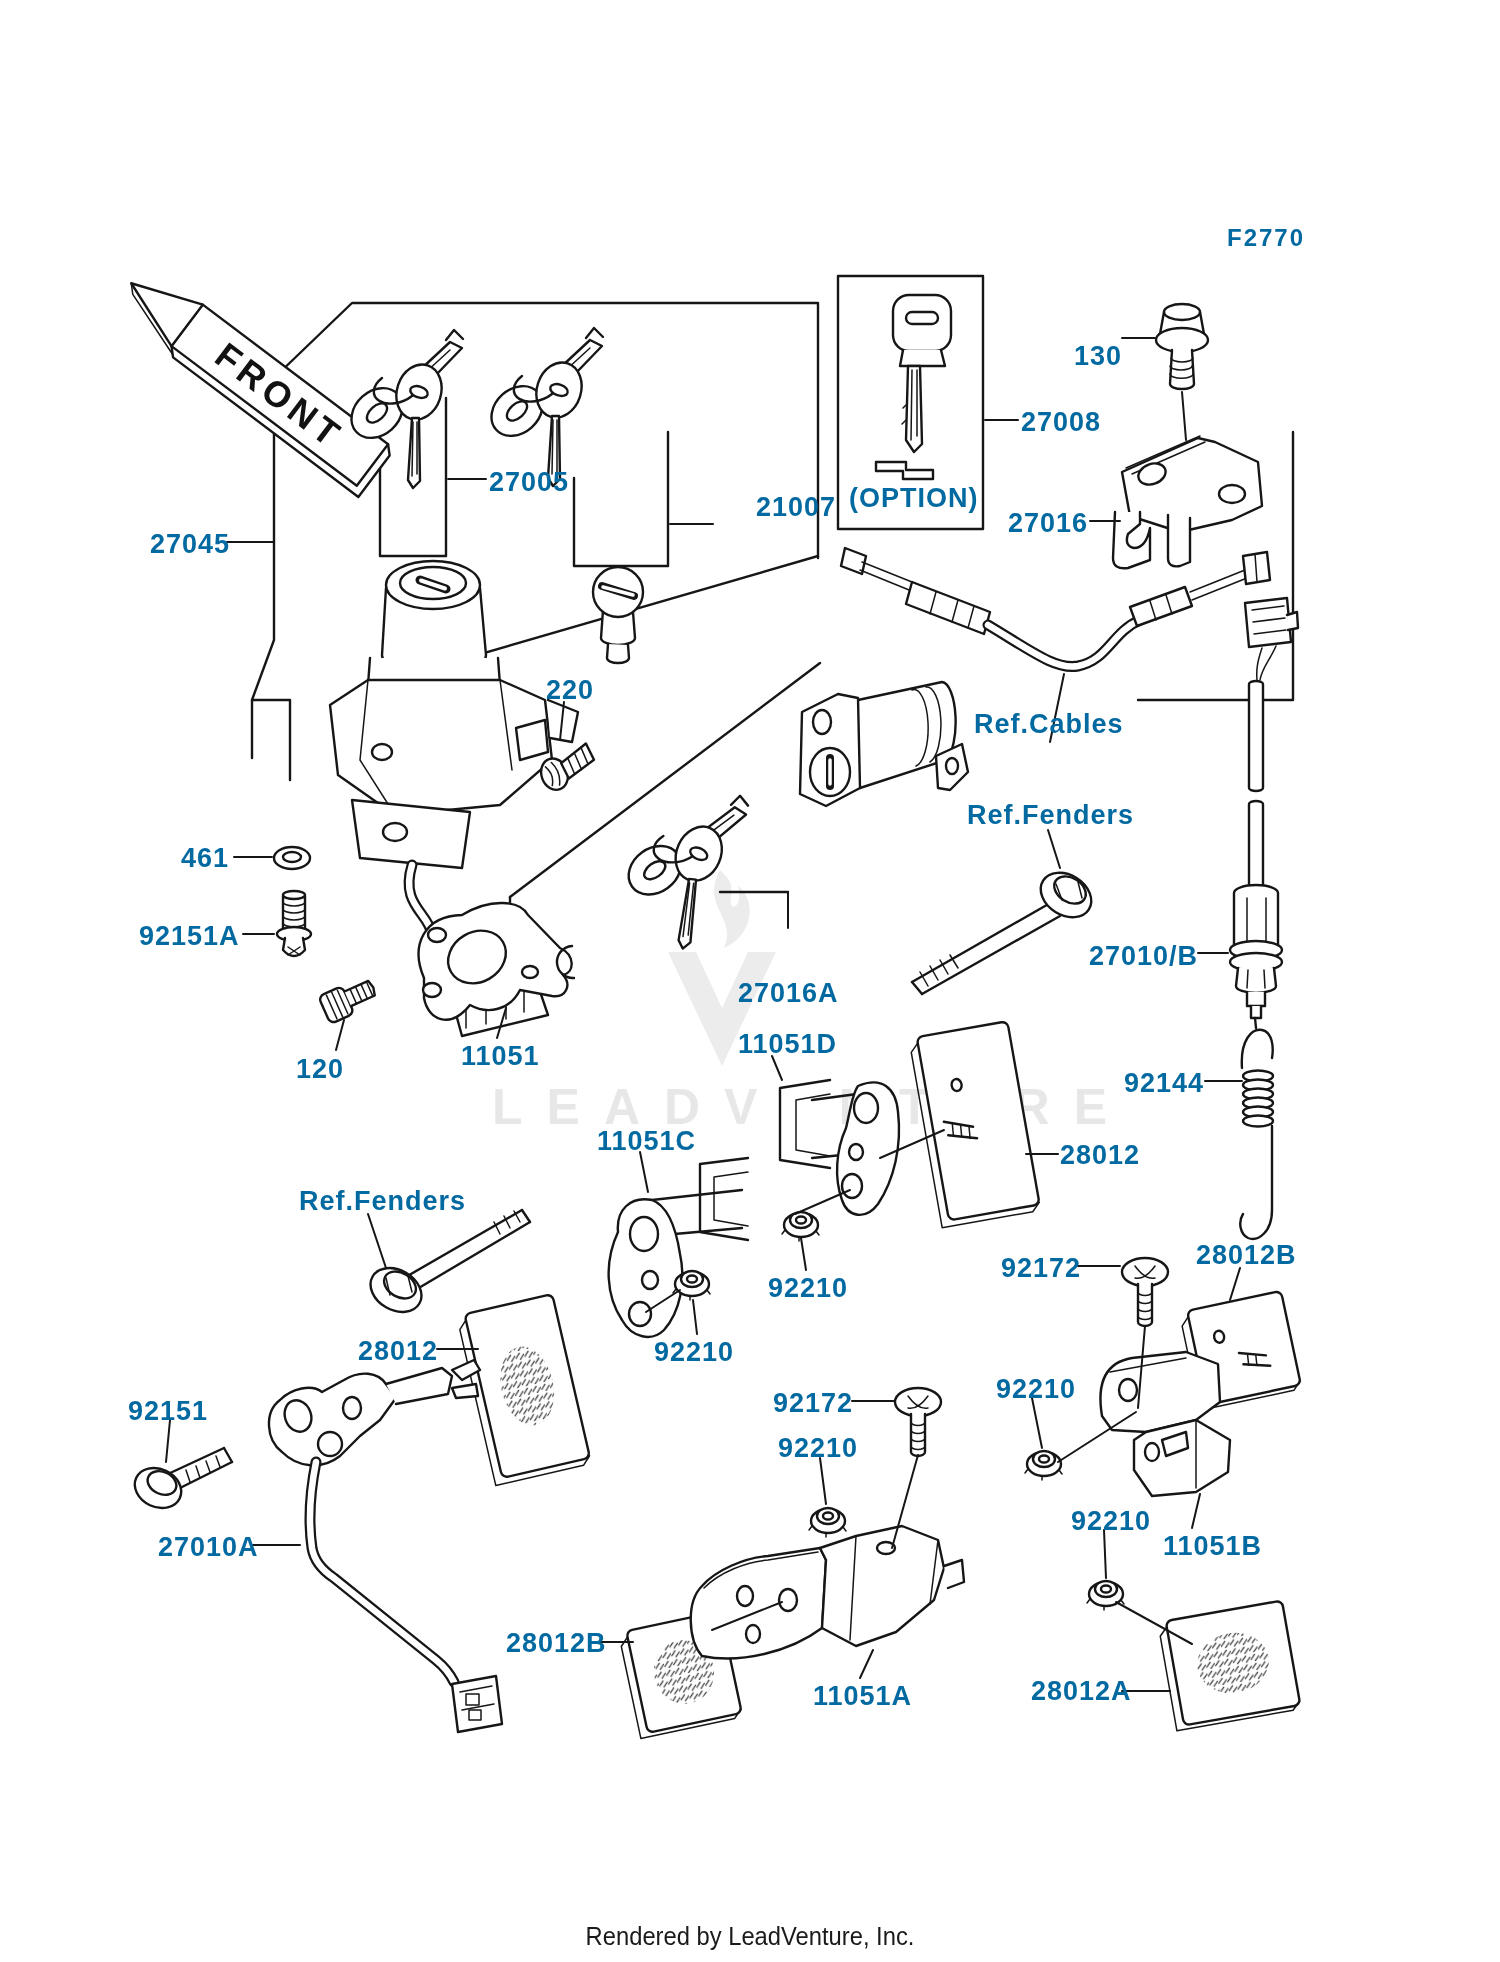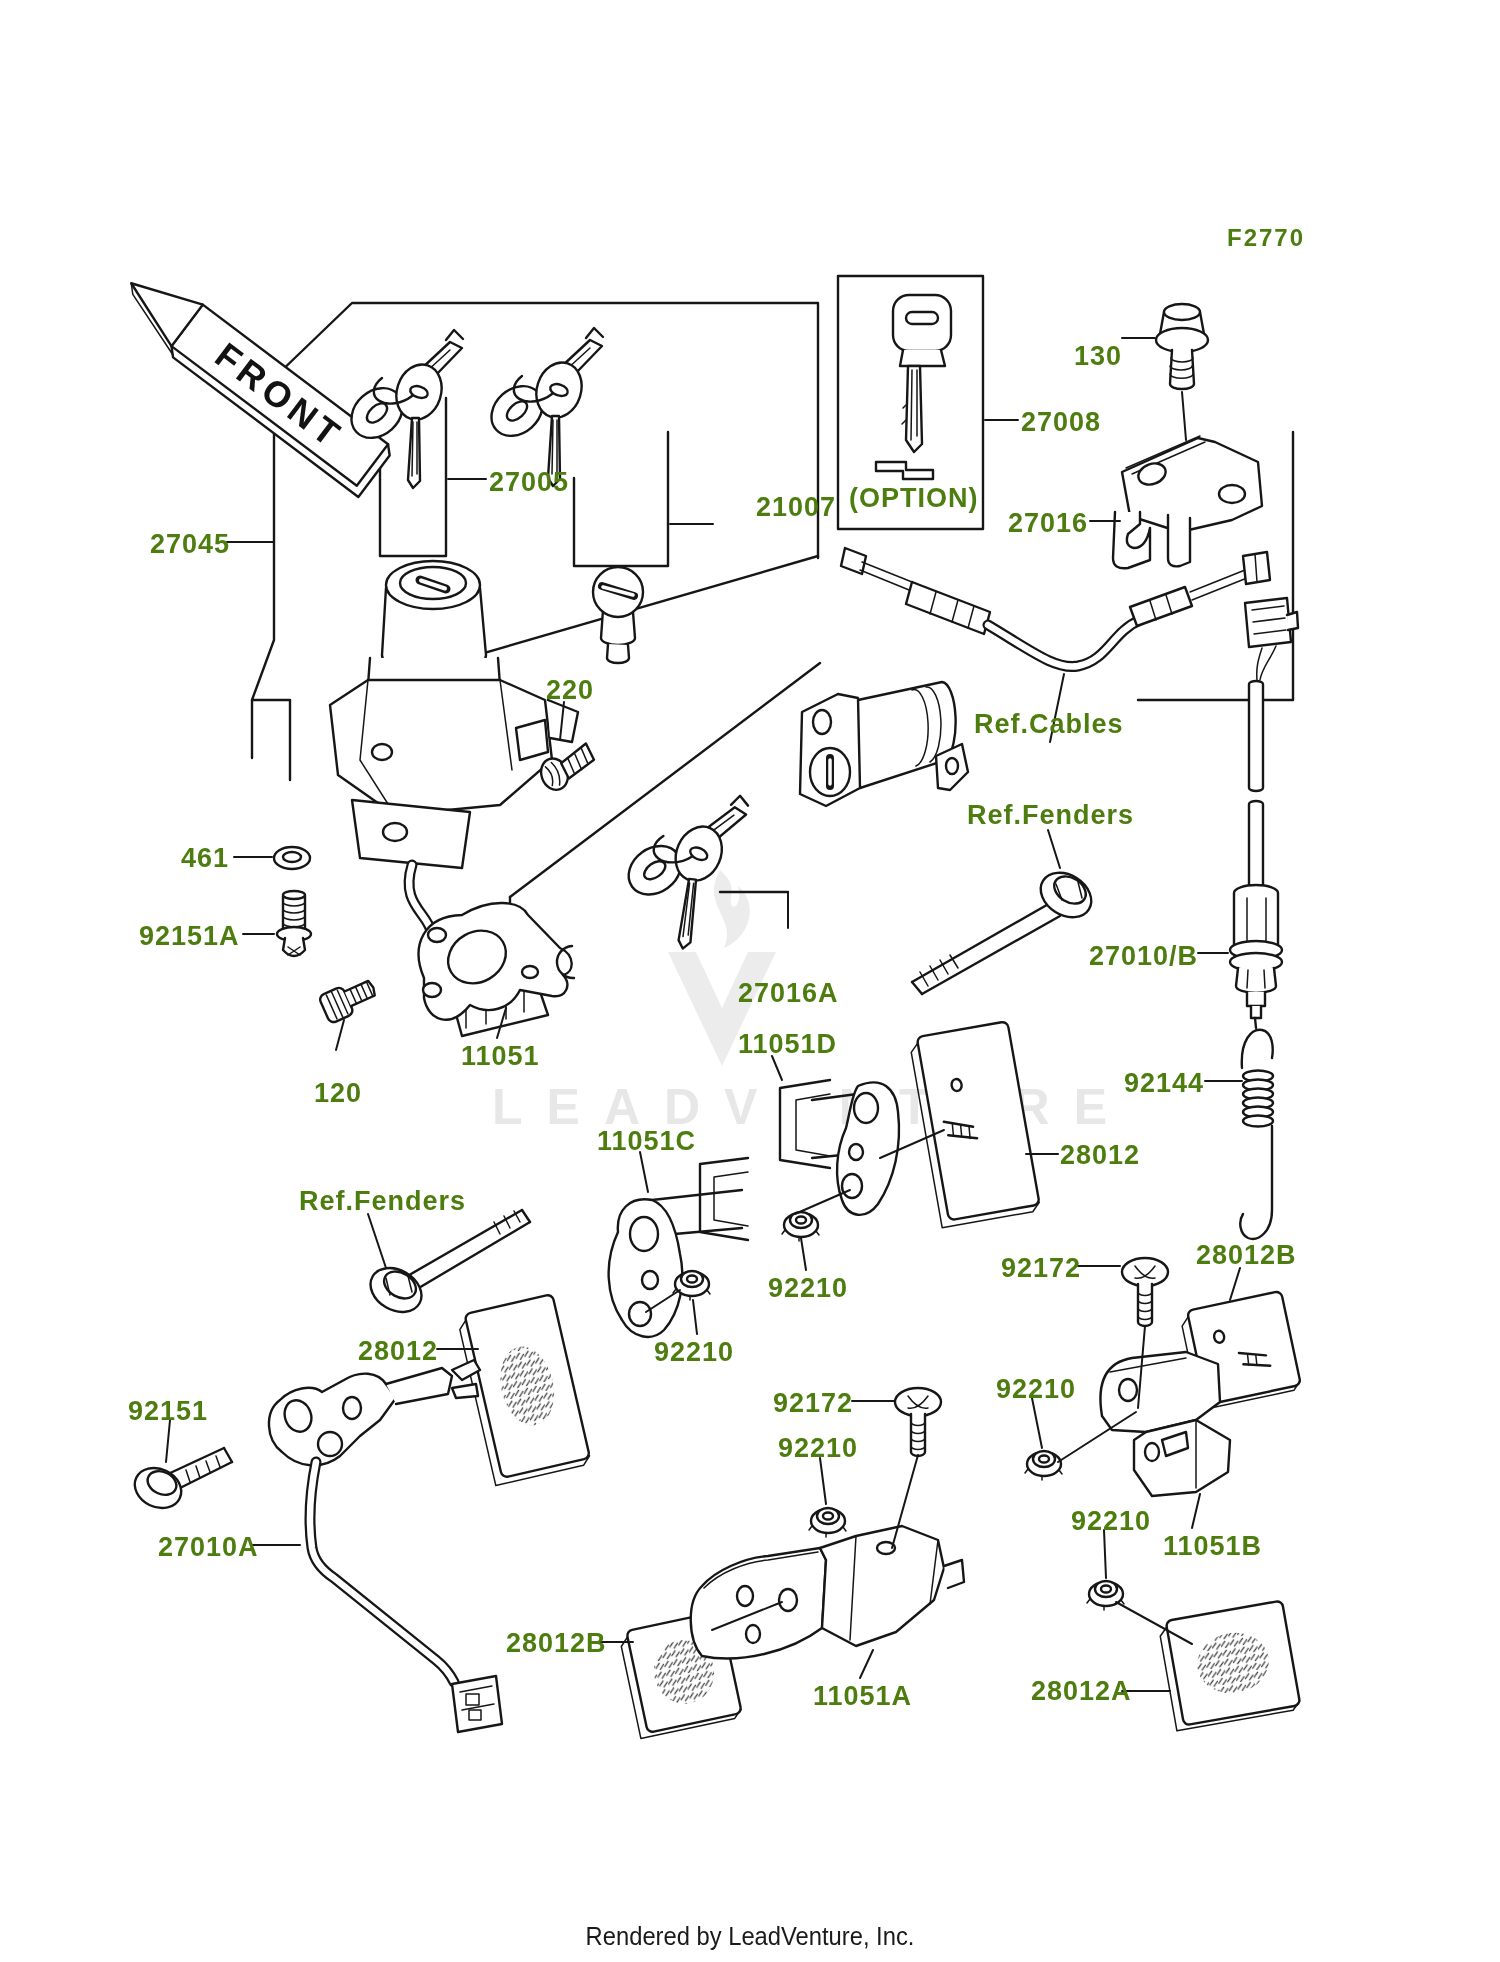--- a/index.html
+++ b/index.html
@@ -1,18 +1,18 @@
 <!DOCTYPE html>
 <html><head>
 <meta charset="utf-8">
 <style>
   html,body{margin:0;padding:0;background:#fff;}
   #page{position:relative;width:1500px;height:1962px;background:#fff;overflow:hidden;
         font-family:"Liberation Sans",sans-serif;}
-  .lbl{position:absolute;font:700 27px "Liberation Sans",sans-serif;color:#4d7c0f;
+  .lbl{position:absolute;font:700 27px "Liberation Sans",sans-serif;color:#0369a1;
        letter-spacing:1px;white-space:nowrap;z-index:3;}
   .code{font-size:24px;letter-spacing:2px;}
   .watermark{position:absolute;left:492px;top:1078px;font:700 50px "Liberation Sans",sans-serif;
        color:#e7e7e7;letter-spacing:24px;z-index:1;white-space:nowrap;}
   .footer{position:absolute;left:50%;transform:translateX(-50%) scaleX(.95);top:1922px;
        font:400 25px "Liberation Sans",sans-serif;color:#1a1a1a;z-index:3;white-space:nowrap;}
   svg{position:absolute;left:0;top:0;z-index:2;}
   .ln{stroke:#161616;stroke-width:2.4;fill:none;stroke-linecap:round;stroke-linejoin:round;}
   .fw{stroke:#161616;stroke-width:2.4;fill:#ffffff;stroke-linecap:round;stroke-linejoin:round;}
   .thin{stroke-width:1.5;}
@@ -429,21 +429,21 @@
   <div class="lbl" style="left:150px;top:529px;">27045</div>
   <div class="lbl" style="left:489px;top:467px;">27005</div>
   <div class="lbl" style="left:716px;top:492px;margin-left:40px;">21007</div>
   <div class="lbl" style="left:1021px;top:407px;">27008</div>
   <div class="lbl" style="left:849px;top:483px;">(OPTION)</div>
   <div class="lbl" style="left:1074px;top:325px;margin-top:16px;">130</div>
   <div class="lbl" style="left:1008px;top:508px;">27016</div>
   <div class="lbl" style="left:546px;top:675px;">220</div>
   <div class="lbl" style="left:181px;top:843px;">461</div>
   <div class="lbl" style="left:139px;top:921px;">92151A</div>
-  <div class="lbl" style="left:314px;top:1054px;margin-top:24px;">120</div>
+  <div class="lbl" style="left:296px;top:1054px;">120</div>
   <div class="lbl" style="left:461px;top:1041px;">11051</div>
   <div class="lbl" style="left:738px;top:931px;margin-top:47px;">27016A</div>
   <div class="lbl" style="left:974px;top:709px;">Ref.Cables</div>
   <div class="lbl" style="left:967px;top:800px;">Ref.Fenders</div>
   <div class="lbl" style="left:1089px;top:941px;">27010/B</div>
   <div class="lbl" style="left:1124px;top:1068px;">92144</div>
   <div class="lbl" style="left:1060px;top:1140px;">28012</div>
   <div class="lbl" style="left:738px;top:1029px;">11051D</div>
   <div class="lbl" style="left:597px;top:1126px;">11051C</div>
   <div class="lbl" style="left:299px;top:1186px;">Ref.Fenders</div>

